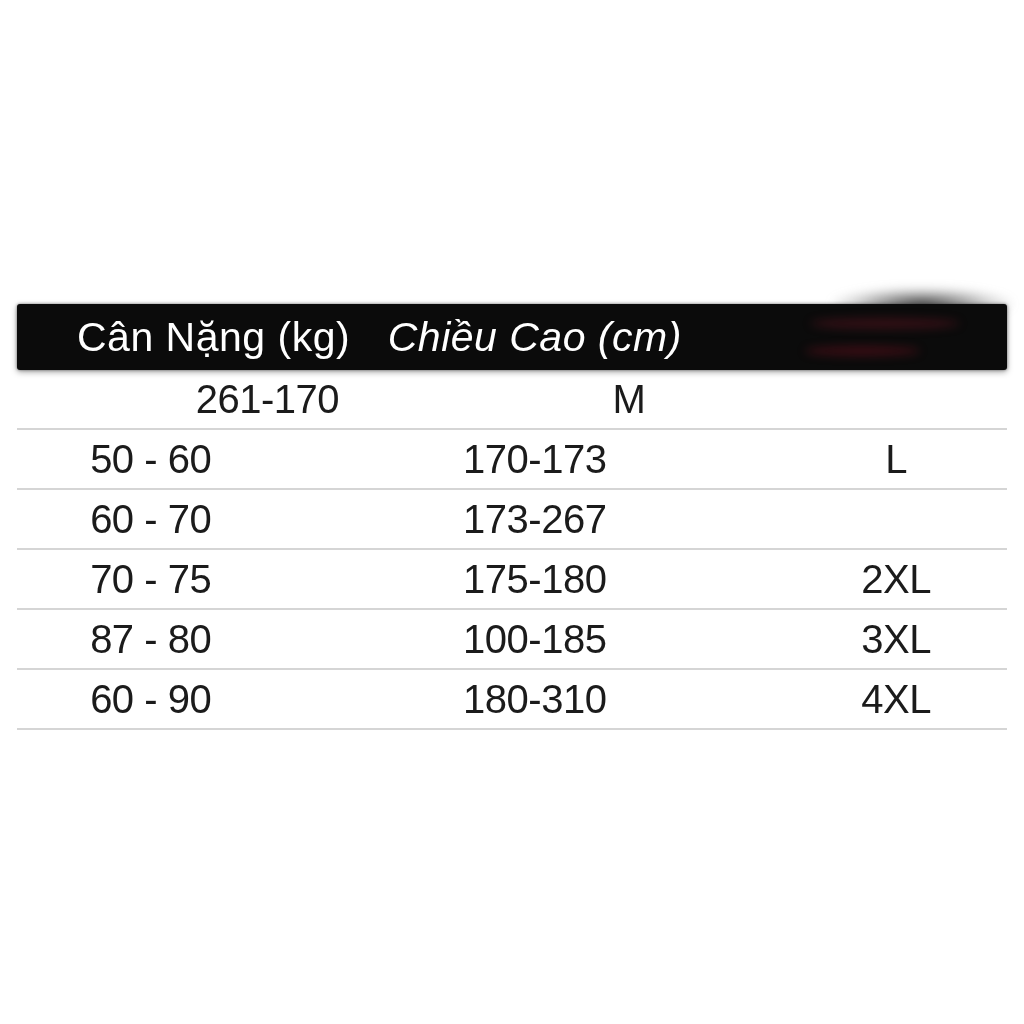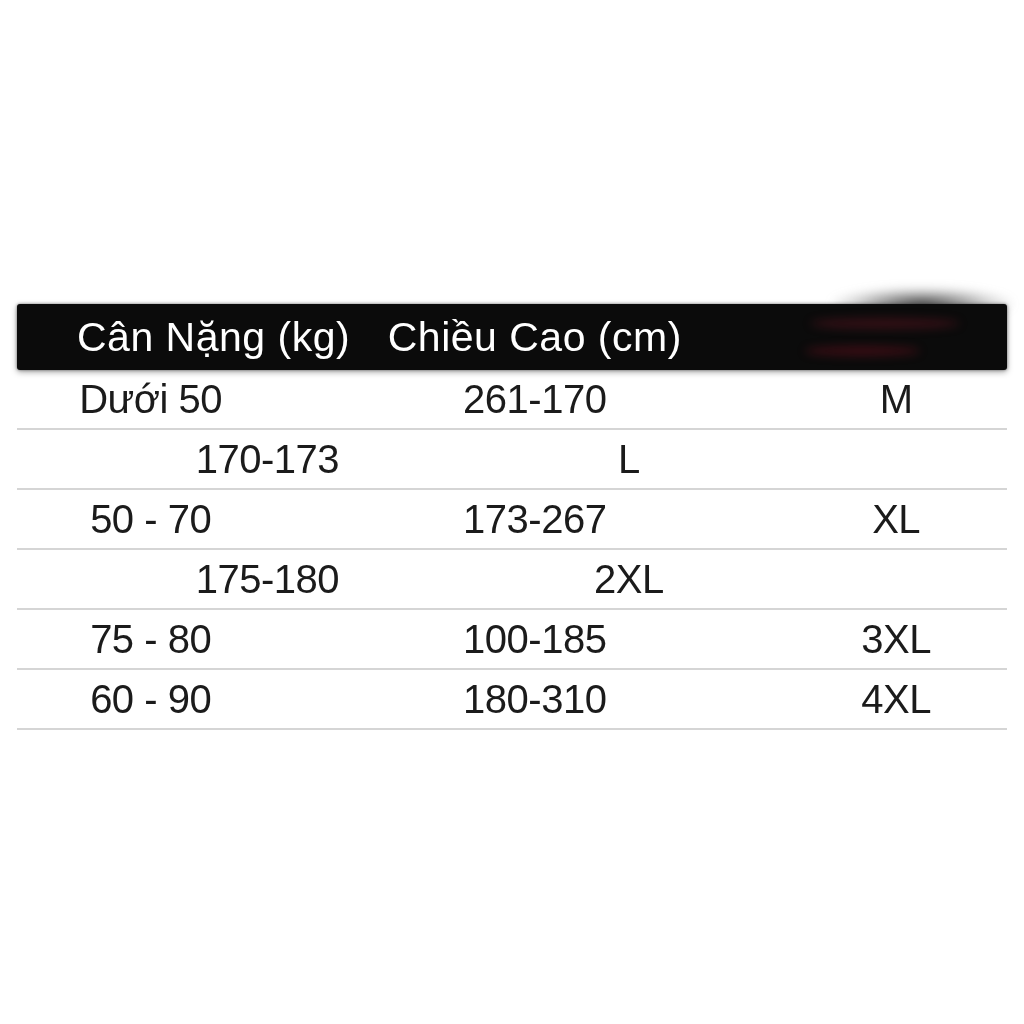--- a/index.html
+++ b/index.html
@@ -47,21 +47,21 @@
     align-items: center;
     color: #ffffff;
     font-size: 41px;
     letter-spacing: 0.5px;
     box-shadow: 0 2px 6px rgba(0,0,0,0.35), 0 0 3px rgba(0,0,0,0.45);
   }
   .col-weight { width: 27%;   text-align: center; white-space: nowrap; }
   .col-height { width: 50.6%; text-align: center; white-space: nowrap; }
   .col-size   { width: 22.4%; text-align: center; white-space: nowrap; }
   .thead .col-weight { padding-left: 60px; box-sizing: border-box; }
-  .thead .col-height { box-sizing: border-box; }
+  .thead .col-height { box-sizing: border-box; font-style: italic; }
   
   .red-artifact {
     position: absolute;
     border-radius: 50%;
     filter: blur(5px);
     pointer-events: none;
   }
   .red-artifact.a1 {
     left: 793px; top: 14px; width: 150px; height: 11px;
     background: rgba(145, 25, 45, 0.30);
@@ -92,39 +92,39 @@
     <div class="thead">
       <div class="col-weight">Cân Nặng (kg)</div>
       <div class="col-height">Chiều Cao (cm)</div>
       <div class="col-size"></div>
       <span class="red-artifact a1"></span>
       <span class="red-artifact a2"></span>
     </div>
 
     <div class="tbody">
       <div class="tr">
-        <div class="col-weight">Dưới 50</div>
         <div class="col-height">261-170</div>
         <div class="col-size">M</div>
       </div>
       <div class="tr">
+        <div class="col-weight">50 - 60</div>
         <div class="col-height">170-173</div>
         <div class="col-size">L</div>
       </div>
       <div class="tr">
-        <div class="col-weight">50 - 70</div>
+        <div class="col-weight">60 - 70</div>
         <div class="col-height">173-267</div>
-        <div class="col-size">XL</div>
       </div>
       <div class="tr">
+        <div class="col-weight">70 - 75</div>
         <div class="col-height">175-180</div>
         <div class="col-size">2XL</div>
       </div>
       <div class="tr">
-        <div class="col-weight">75 - 80</div>
+        <div class="col-weight">87 - 80</div>
         <div class="col-height">100-185</div>
         <div class="col-size">3XL</div>
       </div>
       <div class="tr">
         <div class="col-weight">60 - 90</div>
         <div class="col-height">180-310</div>
         <div class="col-size">4XL</div>
       </div>
     </div>
 

